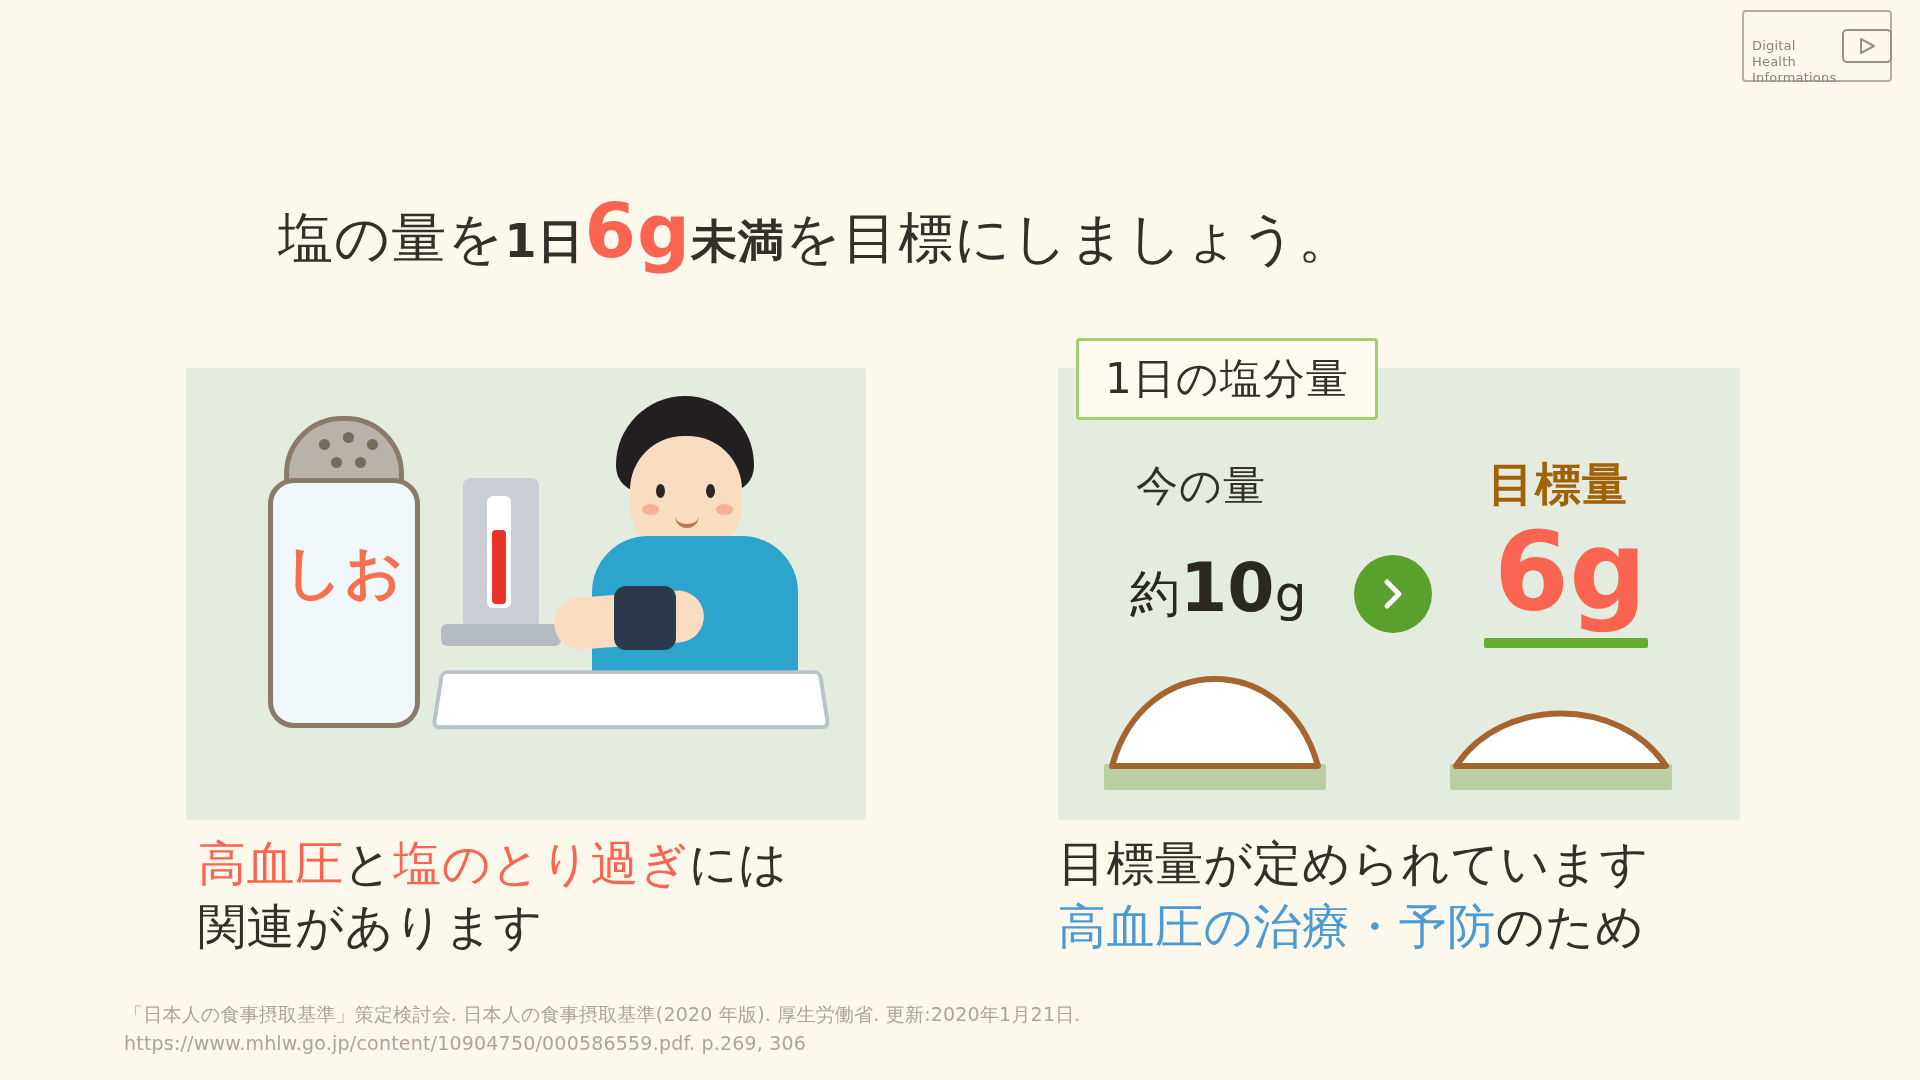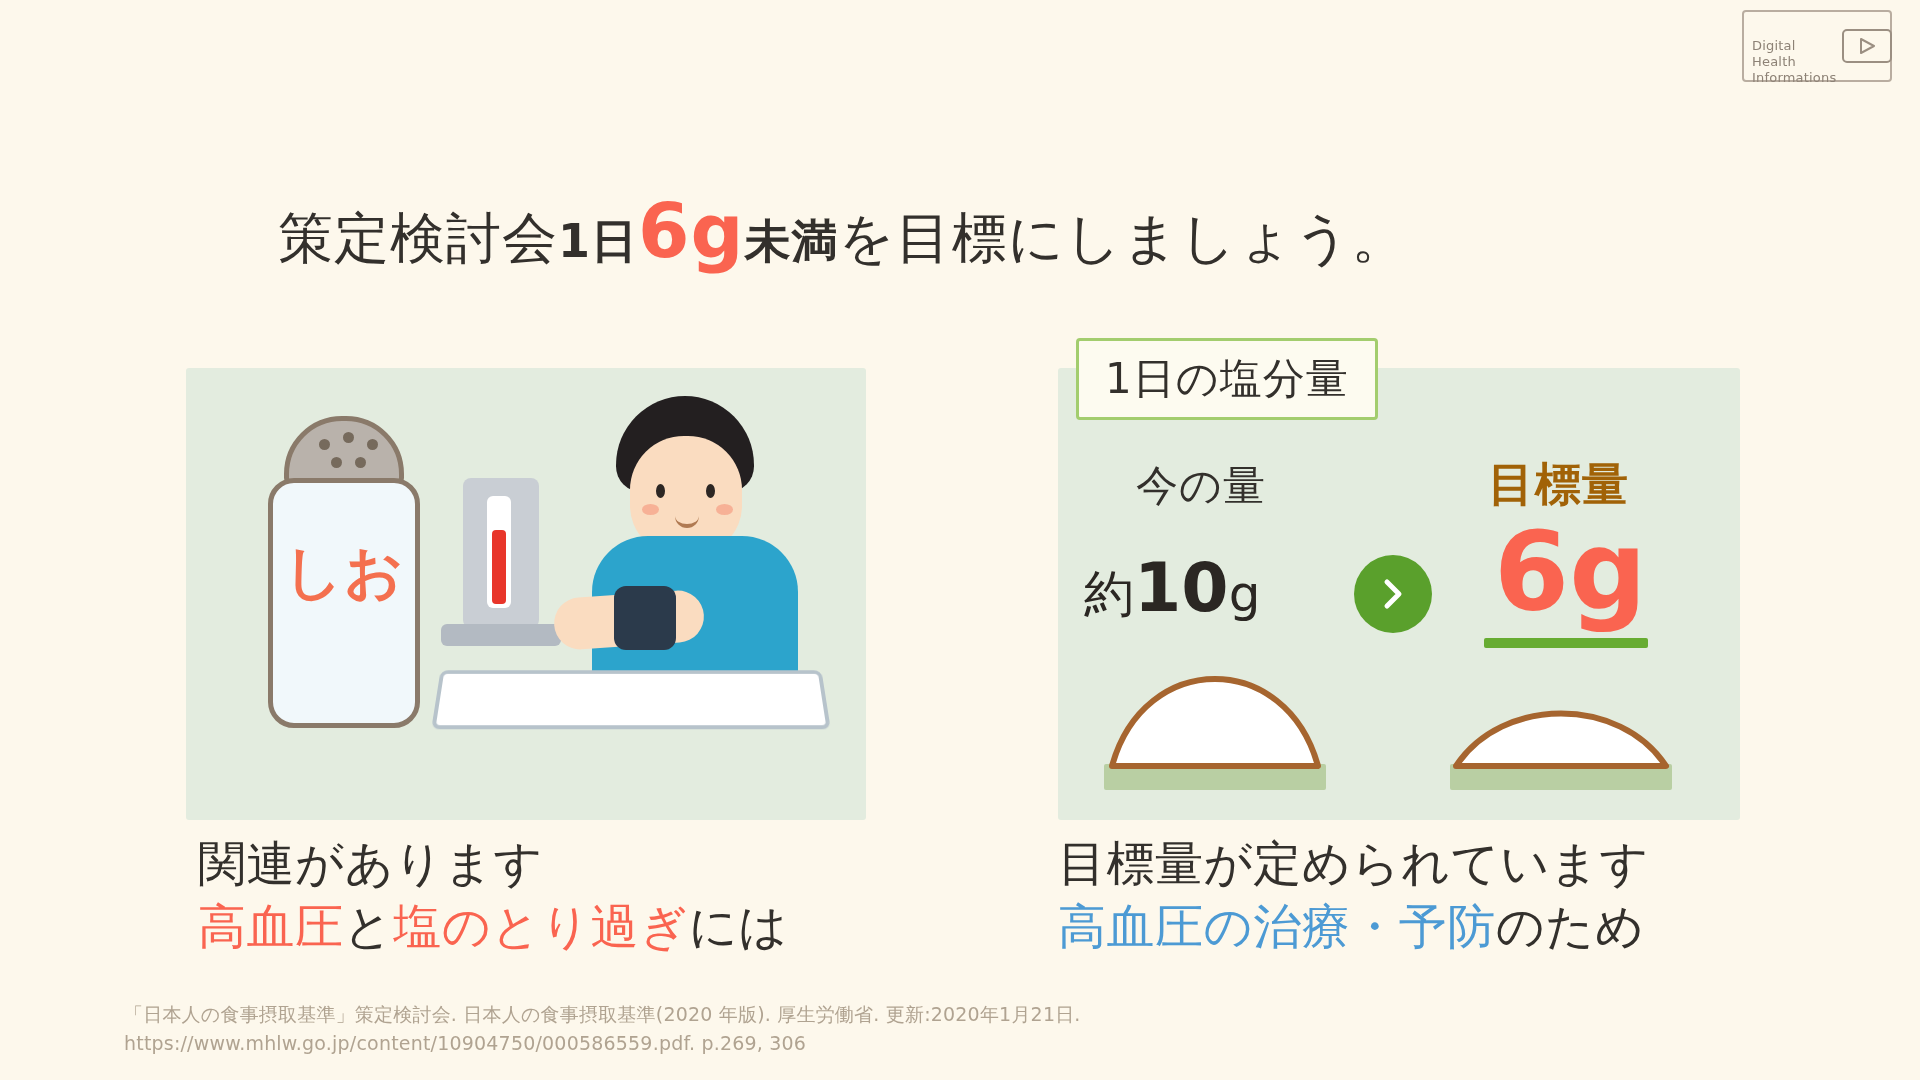--- a/index.html
+++ b/index.html
@@ -248,21 +248,21 @@
     font-size: 42px;
     font-weight: 500;
     letter-spacing: 1px;
     white-space: nowrap;
   }
   .col-label.now    { left: 1136px; top: 458px; color: #33302c; font-family: Liberation Serif, serif; }
   .col-label.target { left: 1488px; top: 454px; color: #a16207; font-size: 46px; font-weight: 700; }
 
   .value-now {
     position: absolute;
-    left: 1084px; top: 548px;
+    left: 1130px; top: 548px;
     font-size: 50px;
     color: #2b2723;
     white-space: nowrap;
     font-weight: 500;
   }
   .value-now .num { font-size: 68px; font-weight: 700; }
 
   .arrow-circle {
     position: absolute;
     left: 1354px; top: 555px;
@@ -340,21 +340,21 @@
     </div>
     <div class="badge-play">
       <svg width="20" height="18" viewBox="0 0 20 18" aria-hidden="true">
         <polygon points="4,2 17,9 4,16" fill="none" stroke="#9b8f82" stroke-width="2" stroke-linejoin="round"></polygon>
       </svg>
     </div>
   </div>
 
 
   <div class="subtitle">
-    <span>策定検討会</span><span class="big">1日</span><span class="accent">6g</span><span class="big">未満</span><span>を目標にしましょう。</span>
+    <span>塩の量を</span><span class="big">1日</span><span class="accent">6g</span><span class="big">未満</span><span>を目標にしましょう。</span>
   </div>
 
   <div class="panel panel-left">
 
     <div class="salt-shaker">
       <div class="shaker-cap">
         <div class="shaker-hole" style="left:30px;top:18px;"></div>
         <div class="shaker-hole" style="left:54px;top:11px;"></div>
         <div class="shaker-hole" style="left:78px;top:18px;"></div>
         <div class="shaker-hole" style="left:42px;top:36px;"></div>
@@ -416,24 +416,24 @@
       <polyline points="11,7 23,19 11,31" fill="none" stroke="#ffffff" stroke-width="5" stroke-linecap="round" stroke-linejoin="round"></polyline>
     </svg>
   </div>
 
   <div class="value-target">
     <span>6</span><span>g</span>
   </div>
   <div class="target-underline"></div>
 
   <div class="caption caption-left">
-    <div>関連があります</div>
     <div>
       <span class="hl-red">高血圧</span><span>と</span><span class="hl-red">塩のとり過ぎ</span><span>には</span>
     </div>
+    <div>関連があります</div>
   </div>
 
   <div class="caption caption-right">
     <div>目標量が定められています</div>
     <div>
       <span class="hl-blue">高血圧の治療・予防</span><span>のため</span>
     </div>
   </div>
 
   <div class="footnote">

